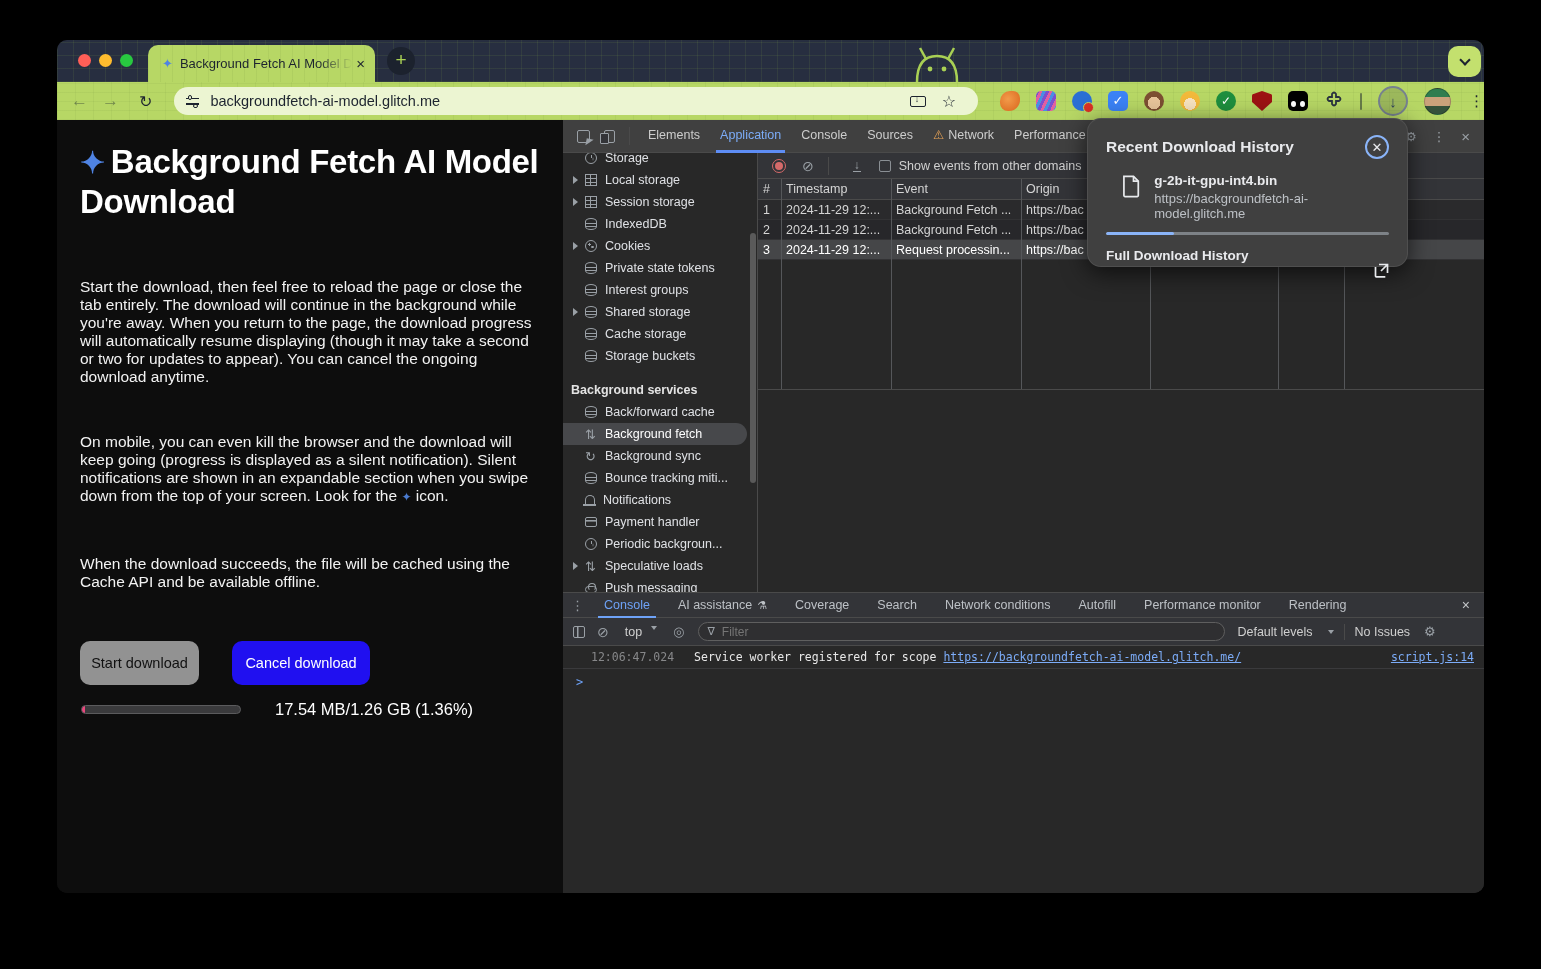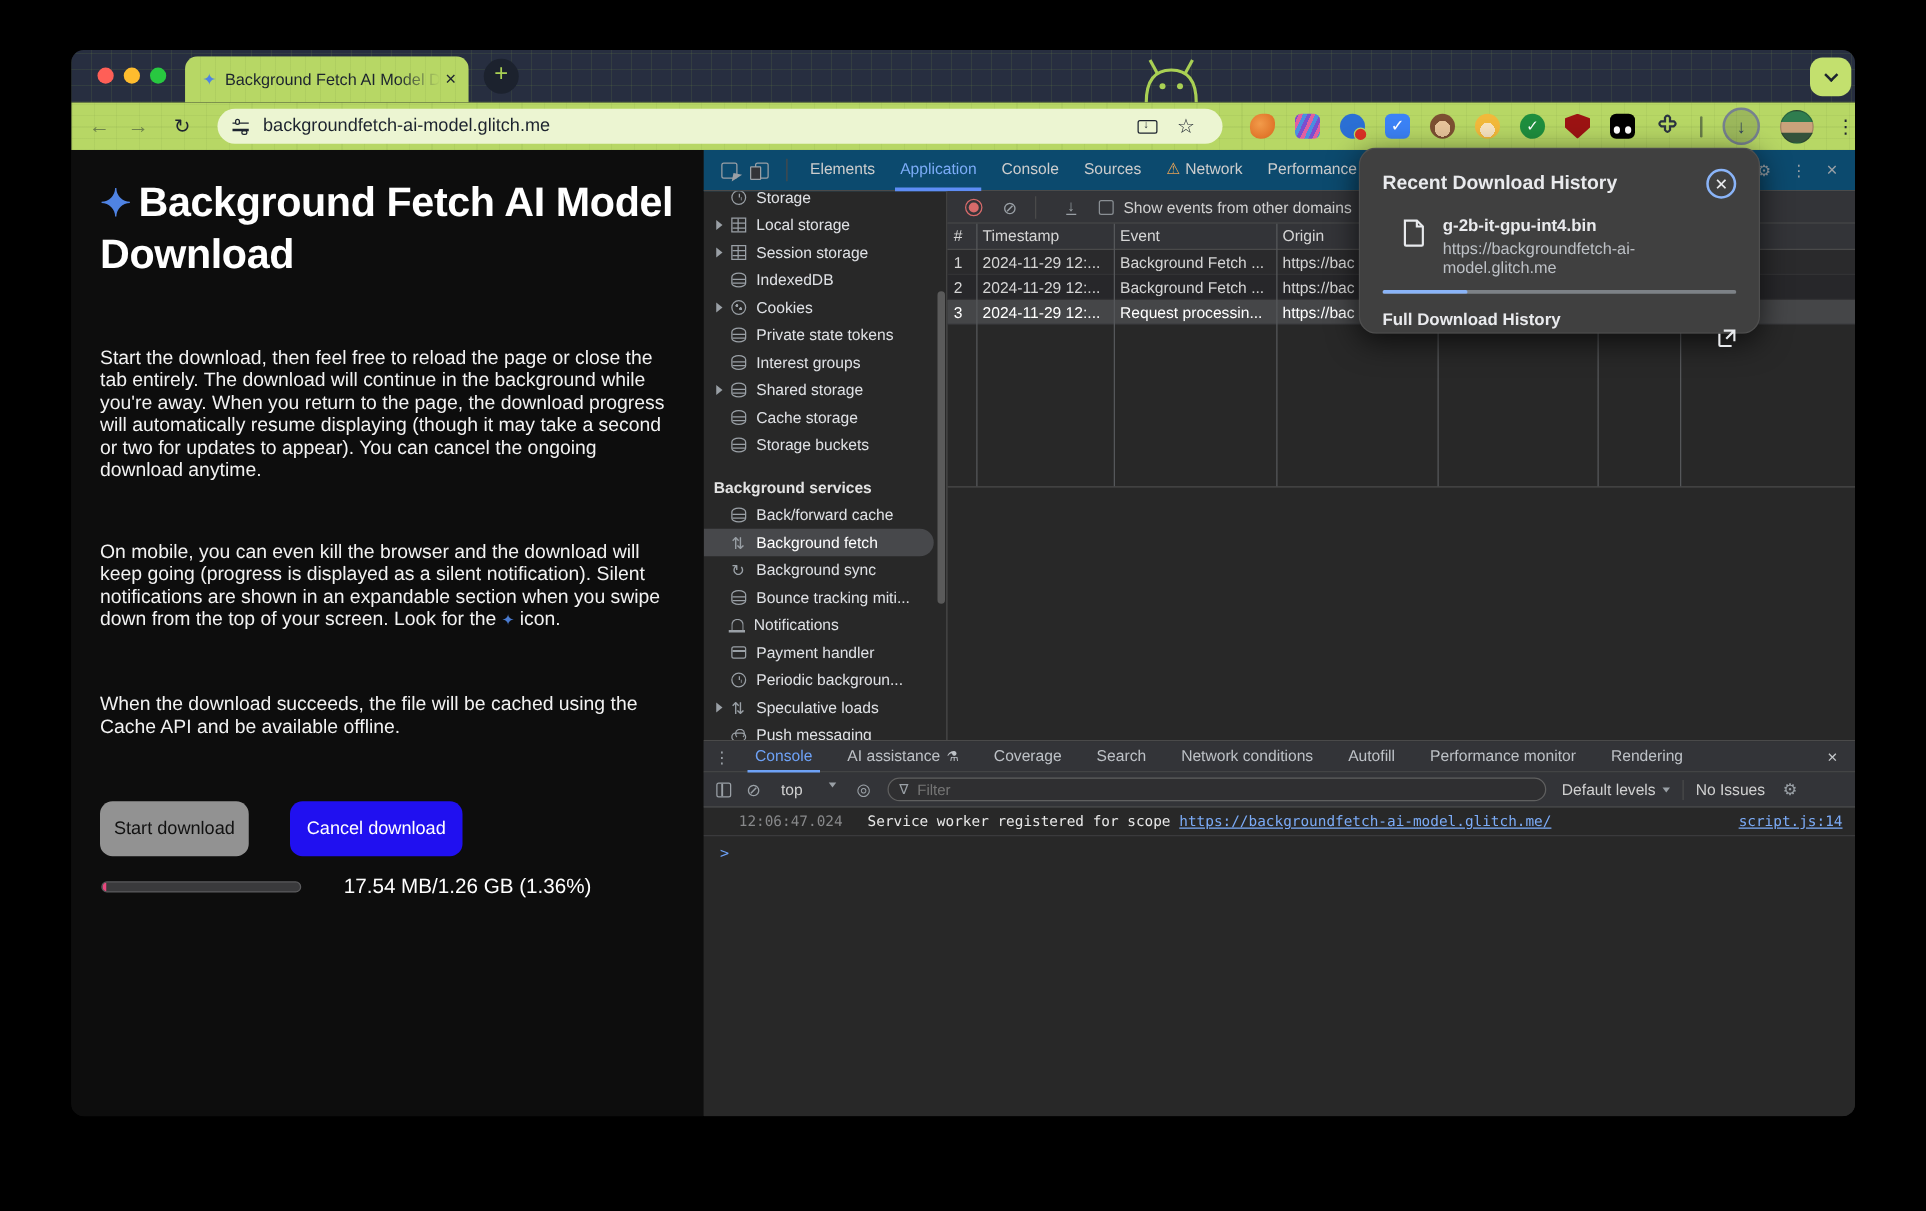--- a/index.html
+++ b/index.html
@@ -83,21 +83,21 @@
     font-family:"Liberation Sans",sans-serif; }
   .btn.start { left:23px; width:119px; background:#929292; color:#111; }
   .btn.cancel { left:175px; width:138px; background:#2010f0; color:#fff; }
   .pbar { position:absolute; left:24px; top:585px; width:160px; height:9px; border-radius:5px;
     background:#3a3a3c; border:1px solid #5b5b5d; overflow:hidden; }
   .pbar .fill { height:100%; background:#e9487e; border-radius:4px 0 0 4px; }
   .ptext { position:absolute; left:218px; top:580px; font-size:16.5px; color:#fff; }
 
   
   .devtools { width:921px; height:100%; background:#282828; color:#dfe1e5; font-size:12.5px; position:relative; }
-  .dt-header { height:33px; background:#0c4a6e; border-bottom:1px solid #4a4a4a; display:flex; align-items:center; }
+  .dt-header { height:33px; background:#404040; border-bottom:1px solid #4a4a4a; display:flex; align-items:center; }
   .insp { width:13px; height:13px; border:1.6px solid #9aa0a6; border-radius:2px; position:relative; margin-left:14px; }
   .insp::after{content:""; position:absolute; right:-4px; bottom:-4px; width:0; height:0;
     border-left:7px solid #9aa0a6; border-bottom:7px solid transparent; transform:rotate(12deg);}
   .devbtn { width:11px; height:13px; border:1.6px solid #9aa0a6; border-radius:2px; position:relative; margin-left:14px; }
   .devbtn::after{content:""; position:absolute; left:-5px; bottom:-2px; width:7px; height:9px; background:#333438; border:1.6px solid #9aa0a6; border-radius:1px;}
   .dt-sep { width:1px; height:18px; background:#4a4a4a; margin:0 8px 0 14px; }
   .dt-tab { padding:0 10px; height:33px; line-height:31px; color:#cdcdcd; position:relative; }
   .dt-tab.active { color:#7cacf8; }
   .dt-tab.active::after { content:""; position:absolute; left:6px; right:6px; bottom:0; height:2.5px; background:#5e8df5; }
   .warn { color:#e8a356; margin-right:4px; }
@@ -166,29 +166,29 @@
   .dr-tabs { height:25px; display:flex; align-items:center; border-bottom:1px solid #4a4a4a; background:#333438; }
   .dr-dots { color:#9aa0a6; margin:0 6px 0 8px; font-size:13px; }
   .dr-tab { padding:0 14px; height:25px; line-height:24px; color:#bdc1c6; position:relative; white-space:nowrap; }
   .dr-tab.active { color:#6ea2f7; }
   .dr-tab.active::after{content:""; position:absolute; left:8px; right:8px; bottom:0; height:2px; background:#6ea2f7;}
   .flask { font-size:11px; margin-left:5px; color:#bdc1c6; }
   .dr-close { margin-left:auto; padding-right:14px; color:#c4c7ca; font-size:14px; }
   .dr-toolbar { height:28px; display:flex; align-items:center; border-bottom:1px solid #4a4a4a; background:#333438; }
   .panelic { width:12px; height:12px; border:1.5px solid #9aa0a6; border-radius:2px; margin-left:10px;
     background:linear-gradient(#9aa0a6,#9aa0a6) 3px 0/1.5px 100% no-repeat; }
-  .ctx { color:#d0d0d0; margin-left:16px; display:flex; gap:21px; }
+  .ctx { color:#d0d0d0; margin-left:16px; display:flex; gap:9px; }
   .dcar { width:0; height:0; border-top:4px solid #9aa0a6; border-left:3.5px solid transparent; border-right:3.5px solid transparent; margin-top:1px;}
   .eye { color:#9aa0a6; font-size:13px; margin-left:16px; }
   .filter { margin-left:14px; width:527px; height:19px; border:1px solid #5f5f5f; border-radius:11px;
     background:#2f2f31; display:flex; align-items:center; padding:0 8px; }
   .funnel { color:#9aa0a6; font-size:11px; margin-right:7px; }
   .filter input { background:transparent; border:none; outline:none; color:#bdc1c6; font-size:12px; width:100%;
     font-family:"Liberation Sans",sans-serif; }
-  .lvl { margin-left:12px; color:#d0d0d0; display:flex; align-items:center; gap:5px; }
+  .lvl { margin-left:12px; color:#d0d0d0; display:flex; align-items:center; gap:15px; }
   .dr-sep { width:1px; height:16px; background:#4a4a4a; margin:0 10px; }
   .noissues { color:#d0d0d0; }
   .dr-gear { color:#9aa0a6; margin-left:14px; font-size:13px; }
   .logrow { display:flex; align-items:baseline; padding:4px 10px 4px 28px; border-bottom:1px solid #3a3a3c;
     font-family:"DejaVu Sans Mono",monospace; font-size:11.5px; }
   .lt { color:#87888a; margin-right:20px; }
   .lm { color:#e8e8e8; }
   .llink { color:#7cacf8; text-decoration:underline; margin-left:7px; }
   .lsrc { margin-left:auto; color:#7cacf8; text-decoration:underline; }
   .prompt { color:#6ea2f7; font-family:"DejaVu Sans Mono",monospace; font-size:12px; padding:6px 0 0 13px; }

